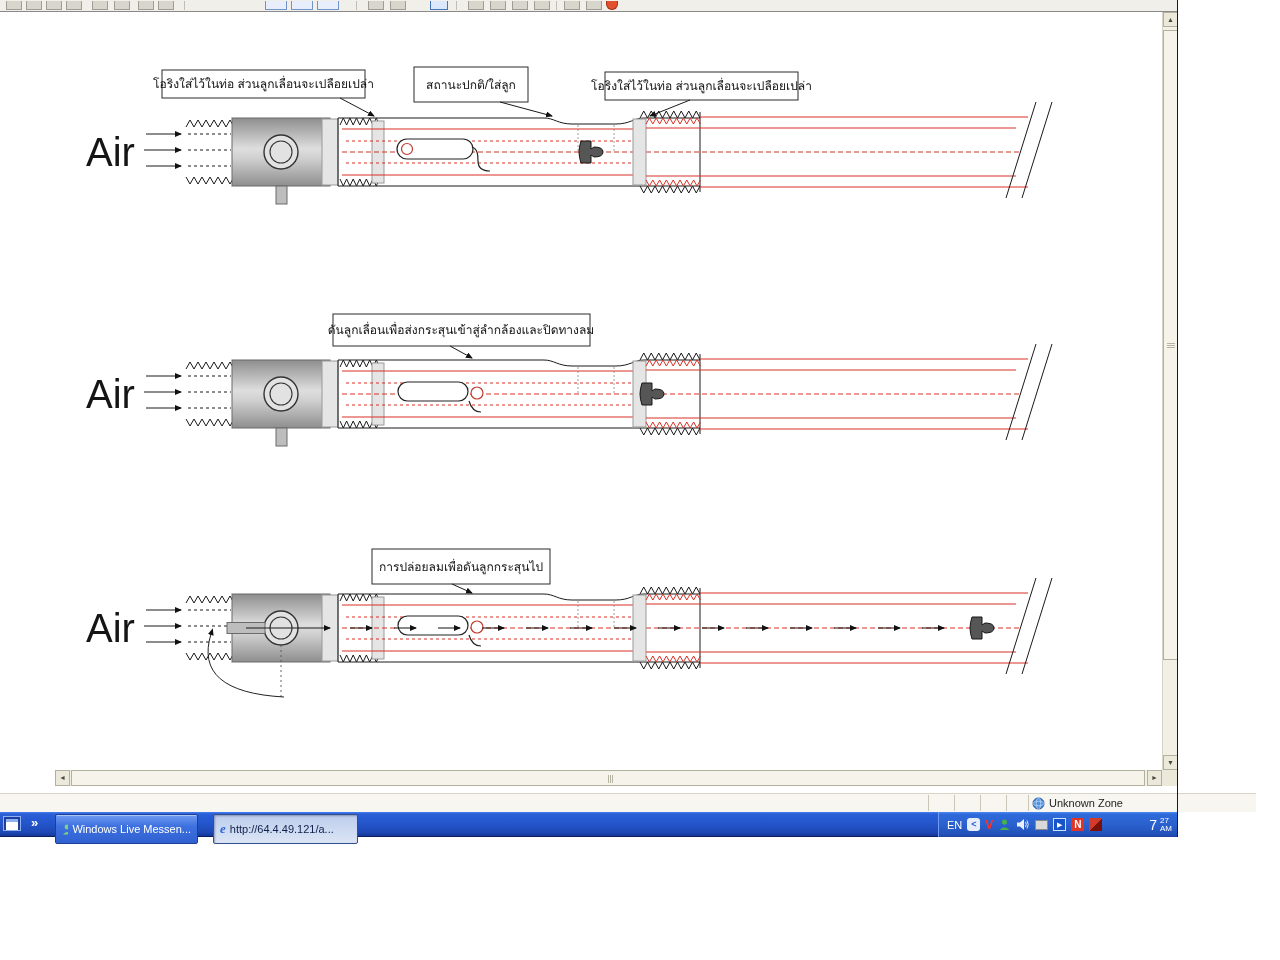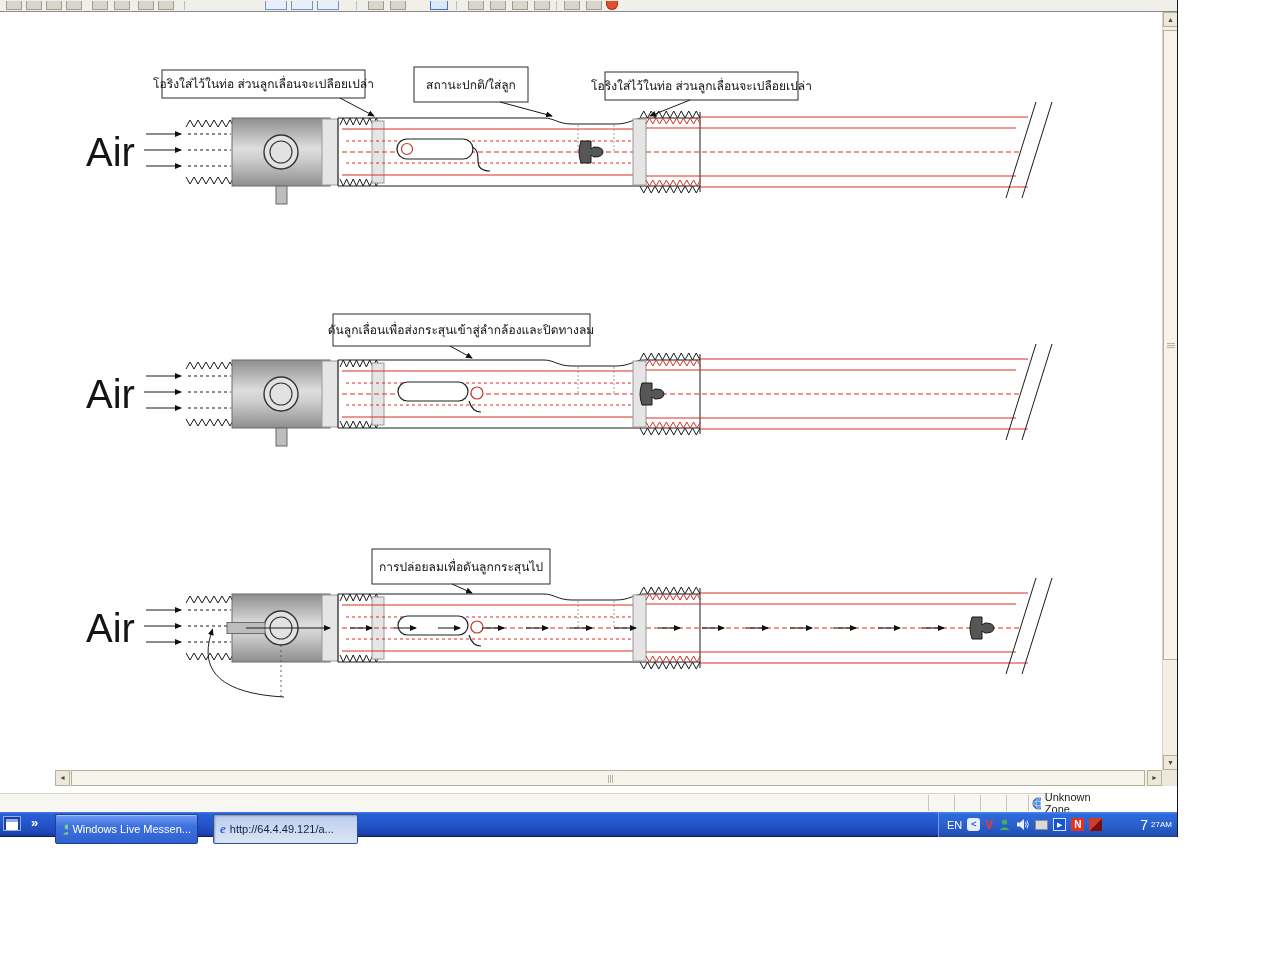--- a/index.html
+++ b/index.html
@@ -31,21 +31,21 @@
   .sb-v{position:absolute;left:1162px;top:12px;width:15px;height:758px;background:#f2f0e4;border-left:1px solid #d8d5c8;box-sizing:border-box;}
   .sb-btn{position:absolute;width:15px;height:15px;background:#ece9da;border:1px solid #b4b0a0;box-sizing:border-box;color:#4a4a40;font-size:7px;line-height:13px;text-align:center;}
   .sb-thumb-v{position:absolute;left:0;top:18px;width:15px;height:630px;background:#f6f4ea;border:1px solid #b4b0a0;box-sizing:border-box;}
   .vgrip{position:absolute;left:3px;top:312px;width:8px;height:6px;background:repeating-linear-gradient(180deg,#b8b4a4 0 1px,transparent 1px 2px);}
   .sb-h{position:absolute;left:55px;top:770px;width:1107px;height:16px;background:#f2f0e4;}
   .sb-thumb-h{position:absolute;left:16px;top:0;width:1074px;height:16px;background:#f6f4ea;border:1px solid #b4b0a0;box-sizing:border-box;}
   .hgrip{position:absolute;left:536px;top:4px;width:6px;height:8px;background:repeating-linear-gradient(90deg,#b8b4a4 0 1px,transparent 1px 2px);}
   .corner{position:absolute;left:1162px;top:770px;width:16px;height:16px;background:#ece9da;}
 
   
-  .statusbar{position:absolute;left:0;top:793px;width:1051px;height:18px;background:#f7f6f1;border-top:1px solid #d7d4c6;}
+  .statusbar{position:absolute;left:0;top:793px;width:1256px;height:18px;background:#f7f6f1;border-top:1px solid #d7d4c6;}
   .st-sep{position:absolute;top:1px;width:1px;height:16px;background:#c9c6b7;}
   .zone{position:absolute;left:1032px;top:0;height:18px;display:flex;align-items:center;gap:4px;font-size:11px;color:#222;}
 
   
   .taskbar{position:absolute;left:0;top:812px;width:1178px;height:25px;
     background:linear-gradient(180deg,#4a7ff0 0%,#2a5fd7 8%,#2456cd 45%,#1e48b4 85%,#16369a 100%);
     border-bottom:1px solid #0a1f5c;box-sizing:border-box;}
   .ql{position:absolute;left:3px;top:4px;width:18px;height:15px;background:#1c3f9e;border:1px solid #8fb0f0;box-sizing:border-box;}
   .ql-in{margin:2px;height:8px;background:#fff;border-top:3px solid #8fb0f0;}
   .chevron{position:absolute;left:31px;top:3px;color:#fff;font-size:13px;font-weight:bold;}
@@ -58,21 +58,21 @@
     border-left:1px solid #6f9df5;display:flex;align-items:center;gap:5px;padding:0 6px 0 8px;box-sizing:border-box;color:#fff;}
   .lang{font-size:11px;}
   .tchev{width:13px;height:13px;background:#e8eef9;color:#2a5fd0;border-radius:3px;font-size:9px;line-height:12px;text-align:center;font-weight:bold;}
   .vicon{color:#ff3322;font-weight:bold;font-size:12px;}
   .dev{width:13px;height:10px;background:#d9d9d9;border:1px solid #8a8a8a;box-sizing:border-box;}
   .bluebadge{width:13px;height:13px;background:#1753c9;border:1px solid #cfe0ff;color:#fff;font-size:7px;line-height:11px;text-align:center;box-sizing:border-box;}
   .nbadge{width:13px;height:13px;background:#e03424;color:#fff;font-weight:bold;font-size:10px;line-height:13px;text-align:center;}
   .misc{width:13px;height:13px;background:linear-gradient(135deg,#d23a2a 50%,#7a1008 50%);}
   .clock{margin-left:auto;display:flex;align-items:center;gap:3px;}
   .clock .h{font-size:14px;}
-  .col{display:flex;flex-direction:row;font-size:8px;line-height:8px;text-align:left;}
+  .col{display:flex;flex-direction:column;font-size:8px;line-height:8px;text-align:left;}
 </style>
 </head>
 <body>
 
 <div class="screen">
 
   <div class="toolbar">
     <div class="tbi" style="left:6px"></div>
     <div class="tbi" style="left:26px"></div>
     <div class="tbi" style="left:46px"></div>

